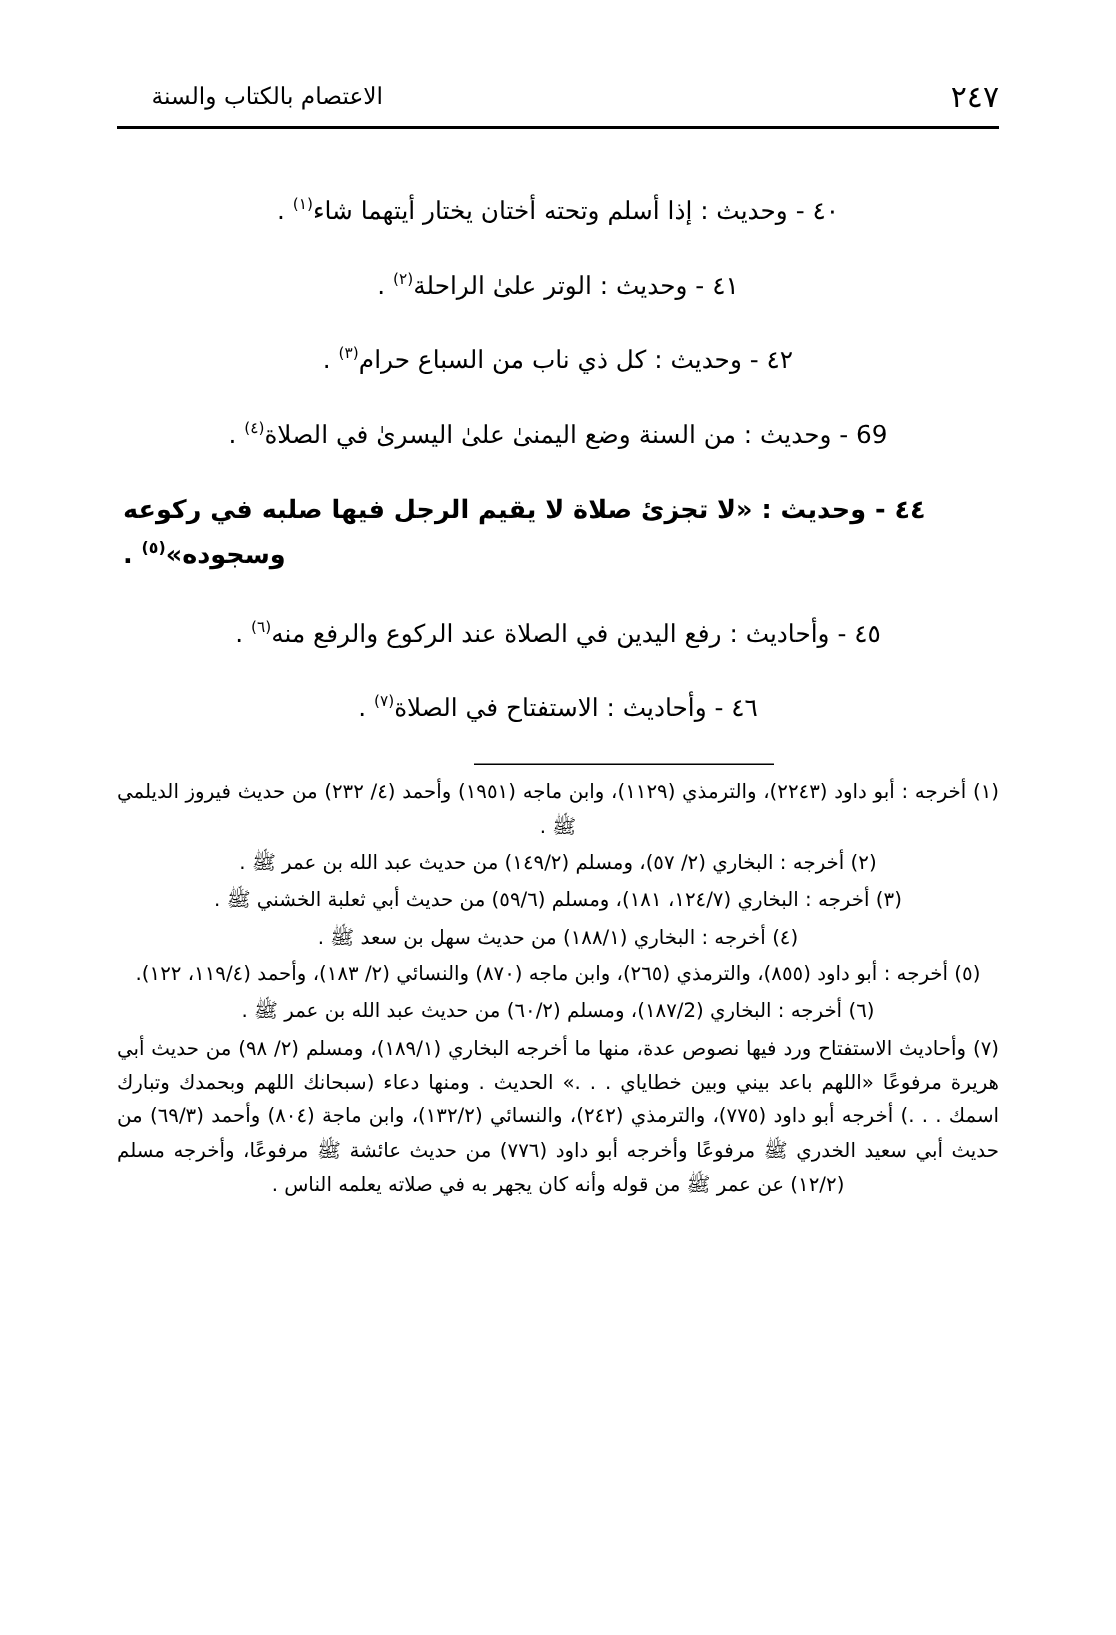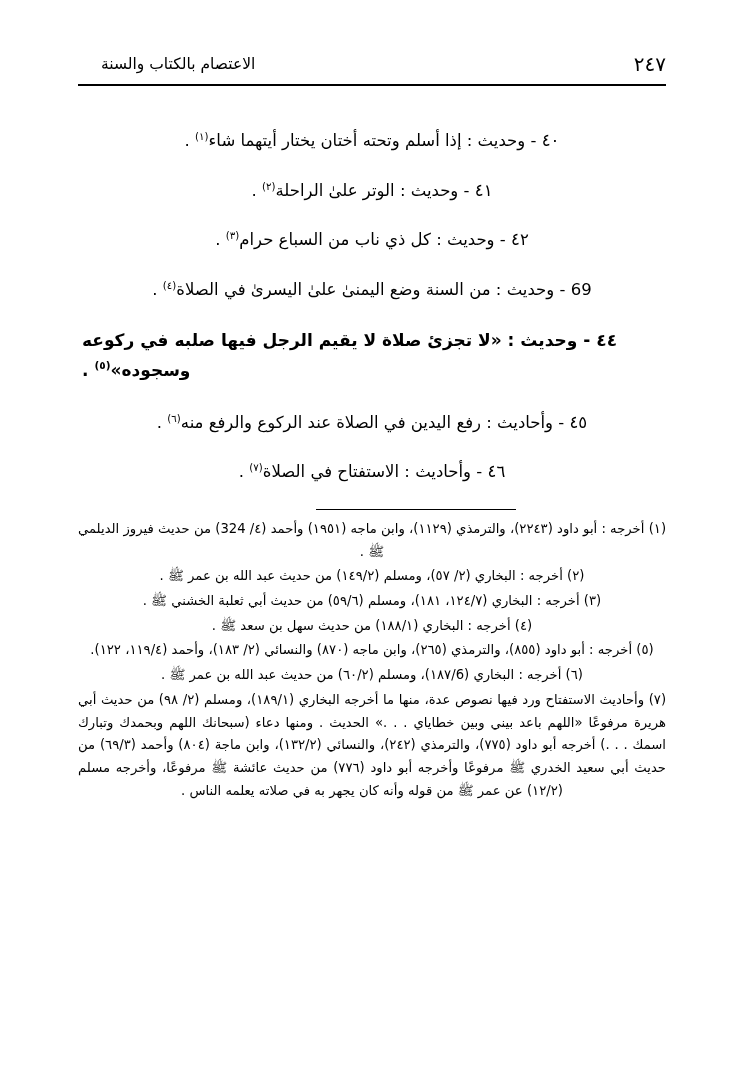--- a/index.html
+++ b/index.html
@@ -123,22 +123,22 @@
 
     <div class="entry">
       <span>٤٦ - وأحاديث : الاستفتاح في الصلاة</span><sup class="fn-marker">(٧)</sup><span> .</span>
     </div>
 
   </div>
 
   <div class="footnote-sep"></div>
 
   <div class="footnotes">
-    <div class="fn">(١) أخرجه : أبو داود (٢٢٤٣)، والترمذي (١١٢٩)، وابن ماجه (١٩٥١) وأحمد (٤/ 324) من حديث فيروز الديلمي ﷺ .</div>
+    <div class="fn">(١) أخرجه : أبو داود (٢٢٤٣)، والترمذي (١١٢٩)، وابن ماجه (١٩٥١) وأحمد (٤/ ٢٣٢) من حديث فيروز الديلمي ﷺ .</div>
     <div class="fn">(٢) أخرجه : البخاري (٢/ ٥٧)، ومسلم (١٤٩/٢) من حديث عبد الله بن عمر ﷺ .</div>
     <div class="fn">(٣) أخرجه : البخاري (١٢٤/٧، ١٨١)، ومسلم (٥٩/٦) من حديث أبي ثعلبة الخشني ﷺ .</div>
     <div class="fn">(٤) أخرجه : البخاري (١٨٨/١) من حديث سهل بن سعد ﷺ .</div>
     <div class="fn">(٥) أخرجه : أبو داود (٨٥٥)، والترمذي (٢٦٥)، وابن ماجه (٨٧٠) والنسائي (٢/ ١٨٣)، وأحمد (١١٩/٤، ١٢٢).</div>
-    <div class="fn">(٦) أخرجه : البخاري (١٨٧/6)، ومسلم (٦٠/٢) من حديث عبد الله بن عمر ﷺ .</div>
+    <div class="fn">(٦) أخرجه : البخاري (١٨٧/2)، ومسلم (٦٠/٢) من حديث عبد الله بن عمر ﷺ .</div>
     <div class="fn">(٧) وأحاديث الاستفتاح ورد فيها نصوص عدة، منها ما أخرجه البخاري (١٨٩/١)، ومسلم (٢/ ٩٨) من حديث أبي هريرة مرفوعًا «اللهم باعد بيني وبين خطاياي . . .» الحديث . ومنها دعاء (سبحانك اللهم وبحمدك وتبارك اسمك . . .) أخرجه أبو داود (٧٧٥)، والترمذي (٢٤٢)، والنسائي (١٣٢/٢)، وابن ماجة (٨٠٤) وأحمد (٦٩/٣) من حديث أبي سعيد الخدري ﷺ مرفوعًا وأخرجه أبو داود (٧٧٦) من حديث عائشة ﷺ مرفوعًا، وأخرجه مسلم (١٢/٢) عن عمر ﷺ من قوله وأنه كان يجهر به في صلاته يعلمه الناس .</div>
   </div>
 
 </div>
 
 </body></html>

